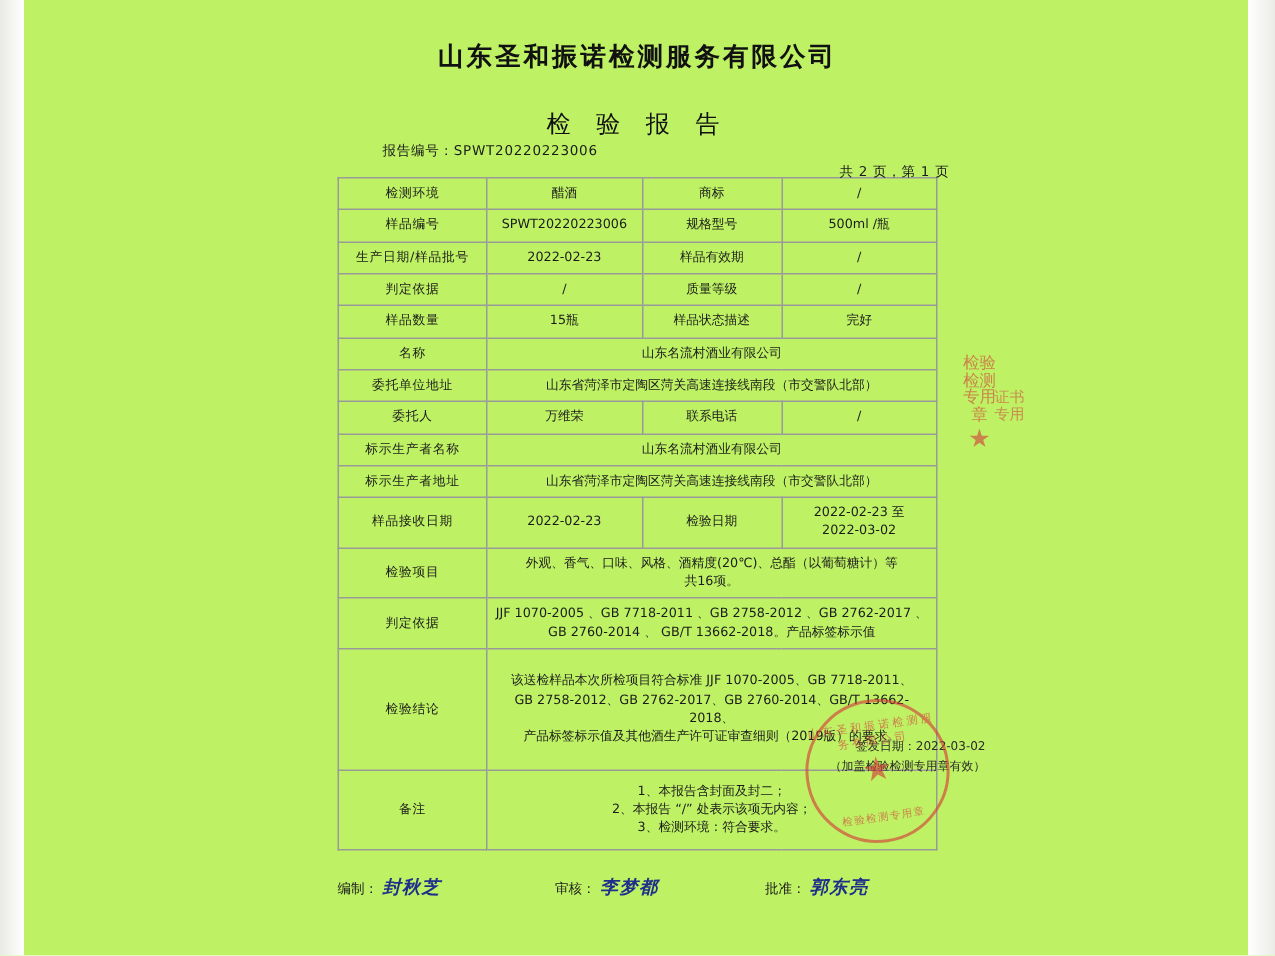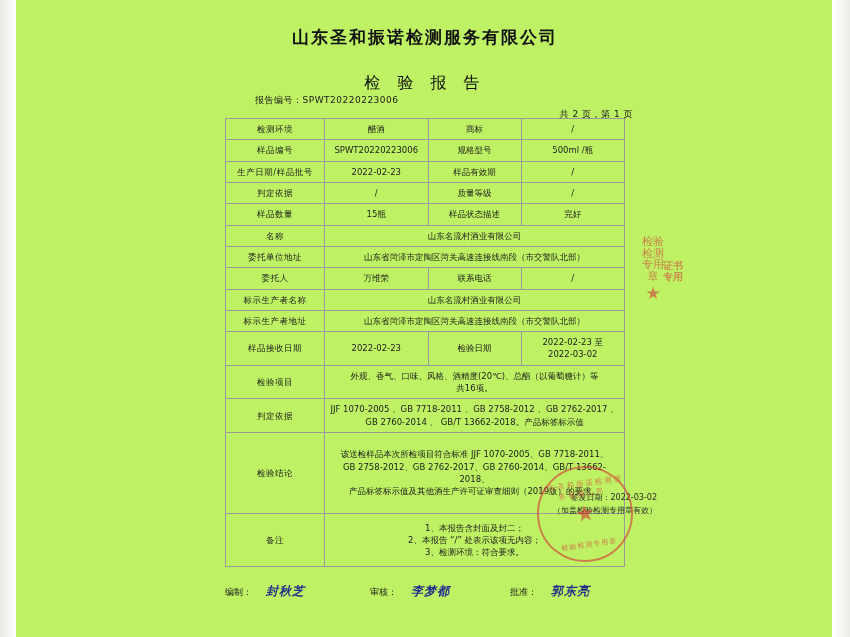--- a/index.html
+++ b/index.html
@@ -122,21 +122,21 @@
     position: absolute;
     top: 6px;
   }
   .sig .lab { display: inline-block; }
   .sig .hand {
     font-family: "DejaVu Serif", "Liberation Serif", serif;
     color: #1f2f8a;
     font-size: 12px;
     font-style: italic;
     font-weight: bold;
-    margin-left: 14px;
+    margin-left: 3px;
     letter-spacing: 1px;
   }
   .sig-1 { left: 0px; }
   .sig-2 { left: 145px; }
   .sig-3 { left: 285px; }
 
   
   .stamp-round {
     position: absolute;
     left: 537px;
@@ -192,21 +192,20 @@
     position: absolute;
     left: 663px;
     top: 260px;
     width: 20px;
     color: #d33a3a;
     opacity: 0.55;
     font-size: 10px;
     line-height: 1.1;
     font-family: "DejaVu Serif", "Liberation Serif", serif;
     text-align: right;
-    font-weight: bold;
   }
   .stamp-issue {
     position: absolute;
     left: 553px;
     top: 492px;
     font-size: 8px;
     color: #2a2a2a;
     line-height: 1.6;
     text-align: right;
   }

